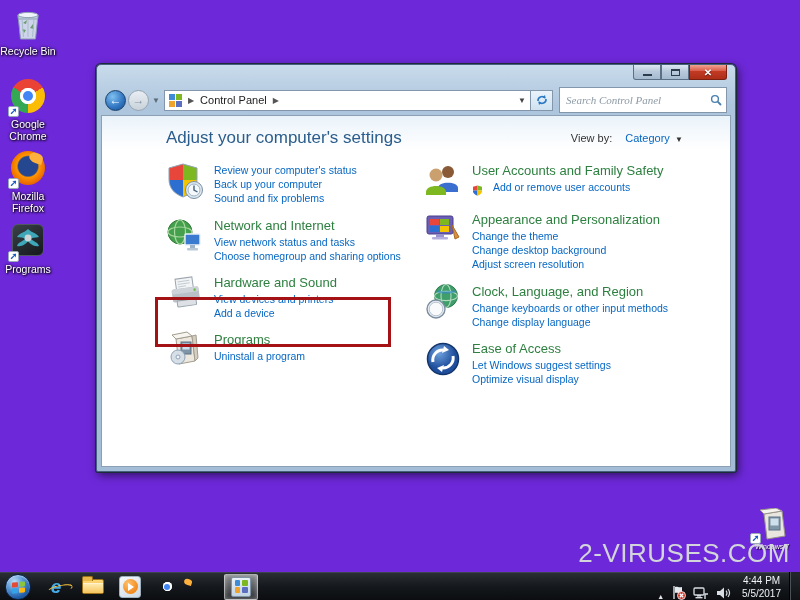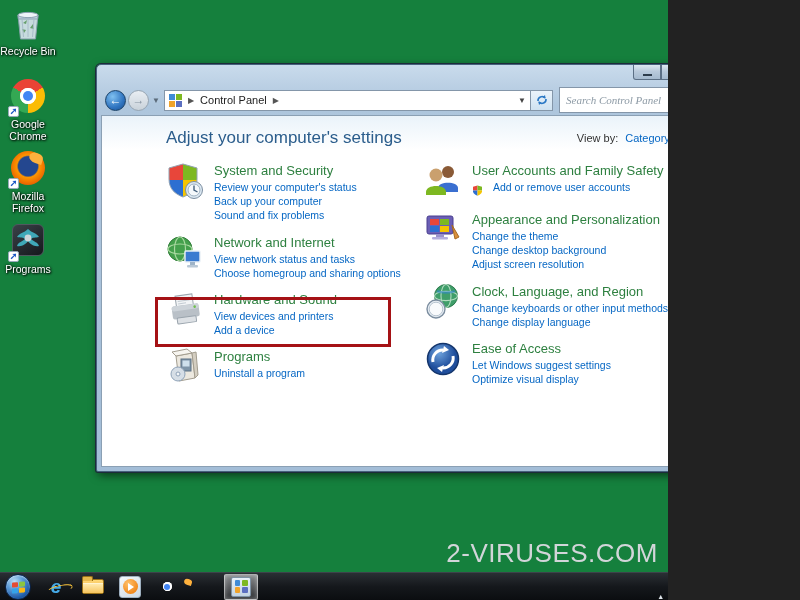--- a/index.html
+++ b/index.html
@@ -1,17 +1,17 @@
 <!DOCTYPE html>
 <html><head>
 <meta charset="utf-8">
 <style>
   html,body{margin:0;padding:0;background:#222;}
   *{box-sizing:border-box;font-family:"Liberation Sans",sans-serif;}
-  #screen{position:relative;width:668px;height:600px;background:#15803d;overflow:hidden;}
+  #screen{position:relative;width:800px;height:600px;background:#6d28d9;overflow:hidden;}
 
   
   .dicon{position:absolute;width:56px;text-align:center;cursor:default;}
   .dicon .ico{width:36px;height:36px;margin:0 auto;position:relative;}
   .dicon .lbl{margin-top:3px;font-size:10.5px;color:#fff;line-height:1.15;
     text-shadow:1px 1px 2px #000,0 0 3px #000;}
   .shortcut{position:absolute;left:-2px;bottom:-2px;width:11px;height:11px;background:#fff;
     border:1px solid #9ab;border-radius:2px;color:#1a56c4;font-size:9px;line-height:9px;font-weight:bold;}
   .chrome-ball{width:34px;height:34px;border-radius:50%;margin:1px auto;
     background:conic-gradient(from -60deg,#ea4335 0 120deg,#fbbc05 120deg 240deg,#34a853 240deg 360deg);position:relative;}
@@ -64,21 +64,21 @@
   .searchbox{width:168px;height:21px;margin-left:6px;background:#fff;border:1px solid #8496a9;
     display:flex;align-items:center;padding:12px 4px;}
   .searchbox input{flex:1;border:none;outline:none;font-size:11px;font-style:italic;color:#444;
     font-family:"Liberation Serif",serif;min-width:0;background:transparent;}
   .searchbox input::placeholder{color:#8d9aa5;font-style:italic;}
 
   .content{position:absolute;left:4px;right:4px;top:50px;bottom:4px;background:
     linear-gradient(180deg,#eaf3fa 0,#ffffff 34px);border:1px solid #8ba0b4;overflow:hidden;}
   .cp-header{display:flex;justify-content:space-between;align-items:center;padding:12px 40px 10px 64px;}
   .cp-title{font-size:17px;color:#2b5d8c;}
-  .viewby{font-size:11px;color:#333;display:flex;align-items:center;gap:0;}
+  .viewby{font-size:11px;color:#333;display:flex;align-items:center;gap:6px;}
   .viewby .vb-btn{color:#0667c4;padding:2px 6px;border:1px solid transparent;border-radius:2px;}
   .viewby .caret{color:#333;font-size:8px;margin-left:3px;}
 
   .cols{display:flex;padding:4px 30px 0 64px;}
   .colL{width:258px;flex:none;}
   .colR{flex:1;}
   .cat{display:flex;margin-bottom:11px;}
   .cicon{width:38px;height:38px;flex:none;margin-right:10px;}
   .ctext{padding-top:1px;}
   .ctitle{display:block;font-size:13px;color:#2e8040;text-decoration:none;margin-bottom:2px;cursor:pointer;}
@@ -273,21 +273,20 @@
                   <rect x="3" y="18" width="14" height="18" fill="#2d6fd1"></rect>
                   <rect x="17" y="18" width="14" height="18" fill="#f5c400"></rect>
                 </g>
                 <path d="M17 2 L31 6 V17 C31 27 25 32 17 35 C9 32 3 27 3 17 V6 Z" fill="none" stroke="#93a3b2"></path>
                 <circle cx="28" cy="28" r="8.5" fill="#dce8f2" stroke="#7c8ea0"></circle>
                 <circle cx="28" cy="28" r="6" fill="#f4f8fb" stroke="#9fb2c2"></circle>
                 <path d="M28 23.5 V28 L31.5 30" stroke="#44617e" fill="none" stroke-width="1.4"></path>
               </svg>
             </span>
             <div class="ctext">
-              <a class="ctitle">System and Security</a>
               <a class="clink">Review your computer's status</a>
               <a class="clink">Back up your computer</a>
               <a class="clink">Sound and fix problems</a>
             </div>
           </div>
 
           <div class="cat">
             <span class="cicon">
               <svg width="38" height="38" viewBox="0 0 38 38">
                 <circle cx="14" cy="15" r="12" fill="#44a04c" stroke="#2d7a36"></circle>

